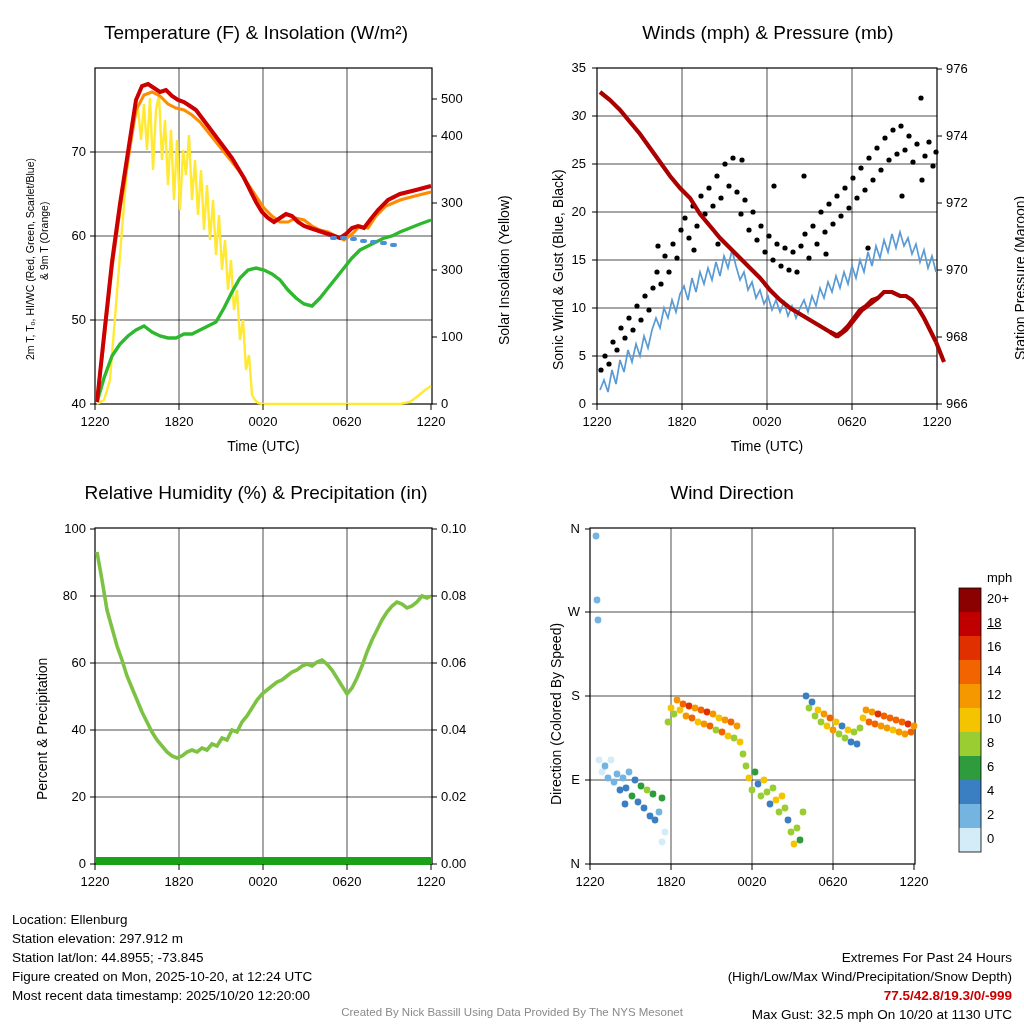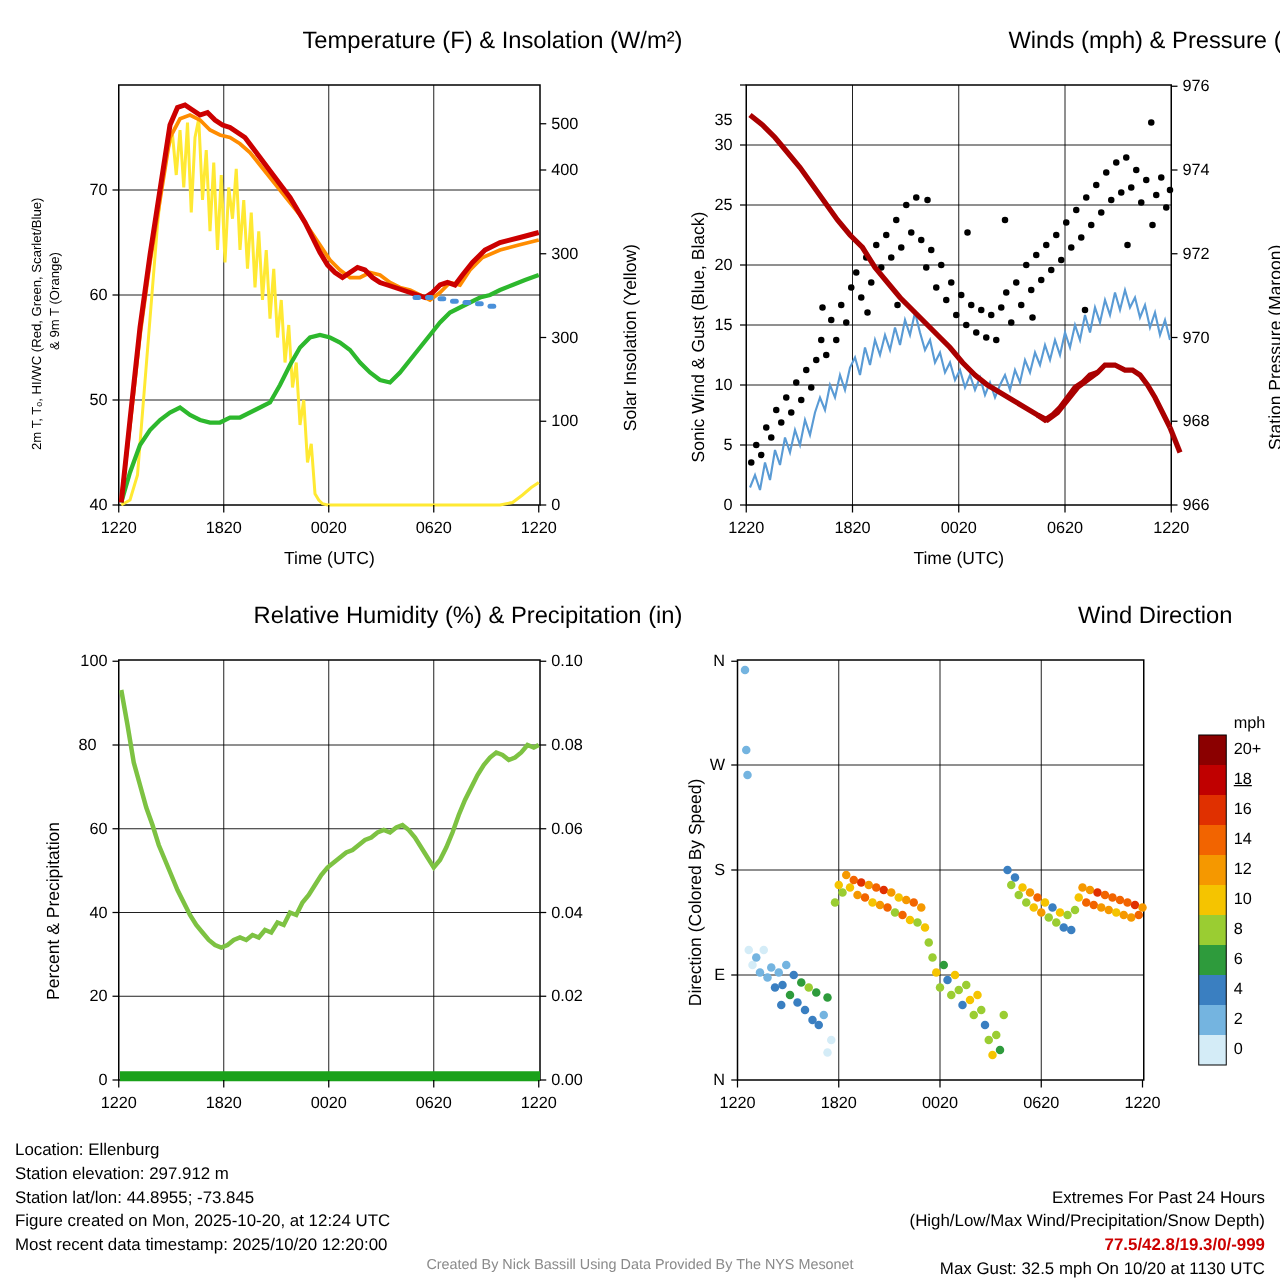--- a/index.html
+++ b/index.html
@@ -1,19 +1,19 @@
 <!DOCTYPE html>
 <html><head>
 <meta charset="utf-8">
 <style>
   html,body{margin:0;padding:0;}
   body{width:1024px;height:1024px;background:#ffffff;font-family:"Liberation Sans",sans-serif;color:#000;overflow:hidden;}
   .page{position:relative;width:1024px;height:1024px;}
   .panel{position:absolute;}
-  .ptitle{position:absolute;text-align:right;font-size:19px;white-space:nowrap;padding-left:34px;}
+  .ptitle{position:absolute;text-align:center;font-size:19px;white-space:nowrap;}
   .axlabel{font-size:14px;}
   .tick{font-size:13px;}
   svg{display:block;overflow:visible;}
   .footer{position:absolute;font-size:13.5px;line-height:19px;}
   .footright{position:absolute;font-size:13.5px;line-height:19px;text-align:right;}
   .credit{position:absolute;width:1024px;text-align:center;font-size:11.5px;color:#8a8a8a;}
   .red{color:#cc0000;font-weight:bold;}
   .vlabel{position:absolute;font-size:14px;white-space:nowrap;transform-origin:0 0;}
   .vlabel.small{font-size:10.5px;}
 </style>
@@ -246,22 +246,22 @@
         <line x1="425" y1="404" x2="425" y2="410"></line>
       </g>
     </svg>
 
     <div class="tick" style="position:absolute;left:48px;top:396px;width:26px;text-align:right;">0</div>
     <div class="tick" style="position:absolute;left:48px;top:348px;width:26px;text-align:right;">5</div>
     <div class="tick" style="position:absolute;left:48px;top:300px;width:26px;text-align:right;">10</div>
     <div class="tick" style="position:absolute;left:48px;top:252px;width:26px;text-align:right;">15</div>
     <div class="tick" style="position:absolute;left:48px;top:204px;width:26px;text-align:right;">20</div>
     <div class="tick" style="position:absolute;left:48px;top:156px;width:26px;text-align:right;">25</div>
-    <div class="tick" style="position:absolute;left:48px;top:108px;width:26px;text-align:right;">30</div>
-    <div class="tick" style="position:absolute;left:48px;top:60px;width:26px;text-align:right;margin-top:28px;">35</div>
+    <div class="tick" style="position:absolute;left:48px;top:108px;width:26px;text-align:right;font-style:italic;">30</div>
+    <div class="tick" style="position:absolute;left:48px;top:60px;width:26px;text-align:right;">35</div>
 
     <div class="tick" style="position:absolute;left:434px;top:396px;">966</div>
     <div class="tick" style="position:absolute;left:434px;top:329px;">968</div>
     <div class="tick" style="position:absolute;left:434px;top:262px;">970</div>
     <div class="tick" style="position:absolute;left:434px;top:195px;">972</div>
     <div class="tick" style="position:absolute;left:434px;top:128px;">974</div>
     <div class="tick" style="position:absolute;left:434px;top:61px;">976</div>
 
     <div class="tick" style="position:absolute;left:63px;top:414px;width:44px;text-align:center;">1220</div>
     <div class="tick" style="position:absolute;left:148px;top:414px;width:44px;text-align:center;">1820</div>

